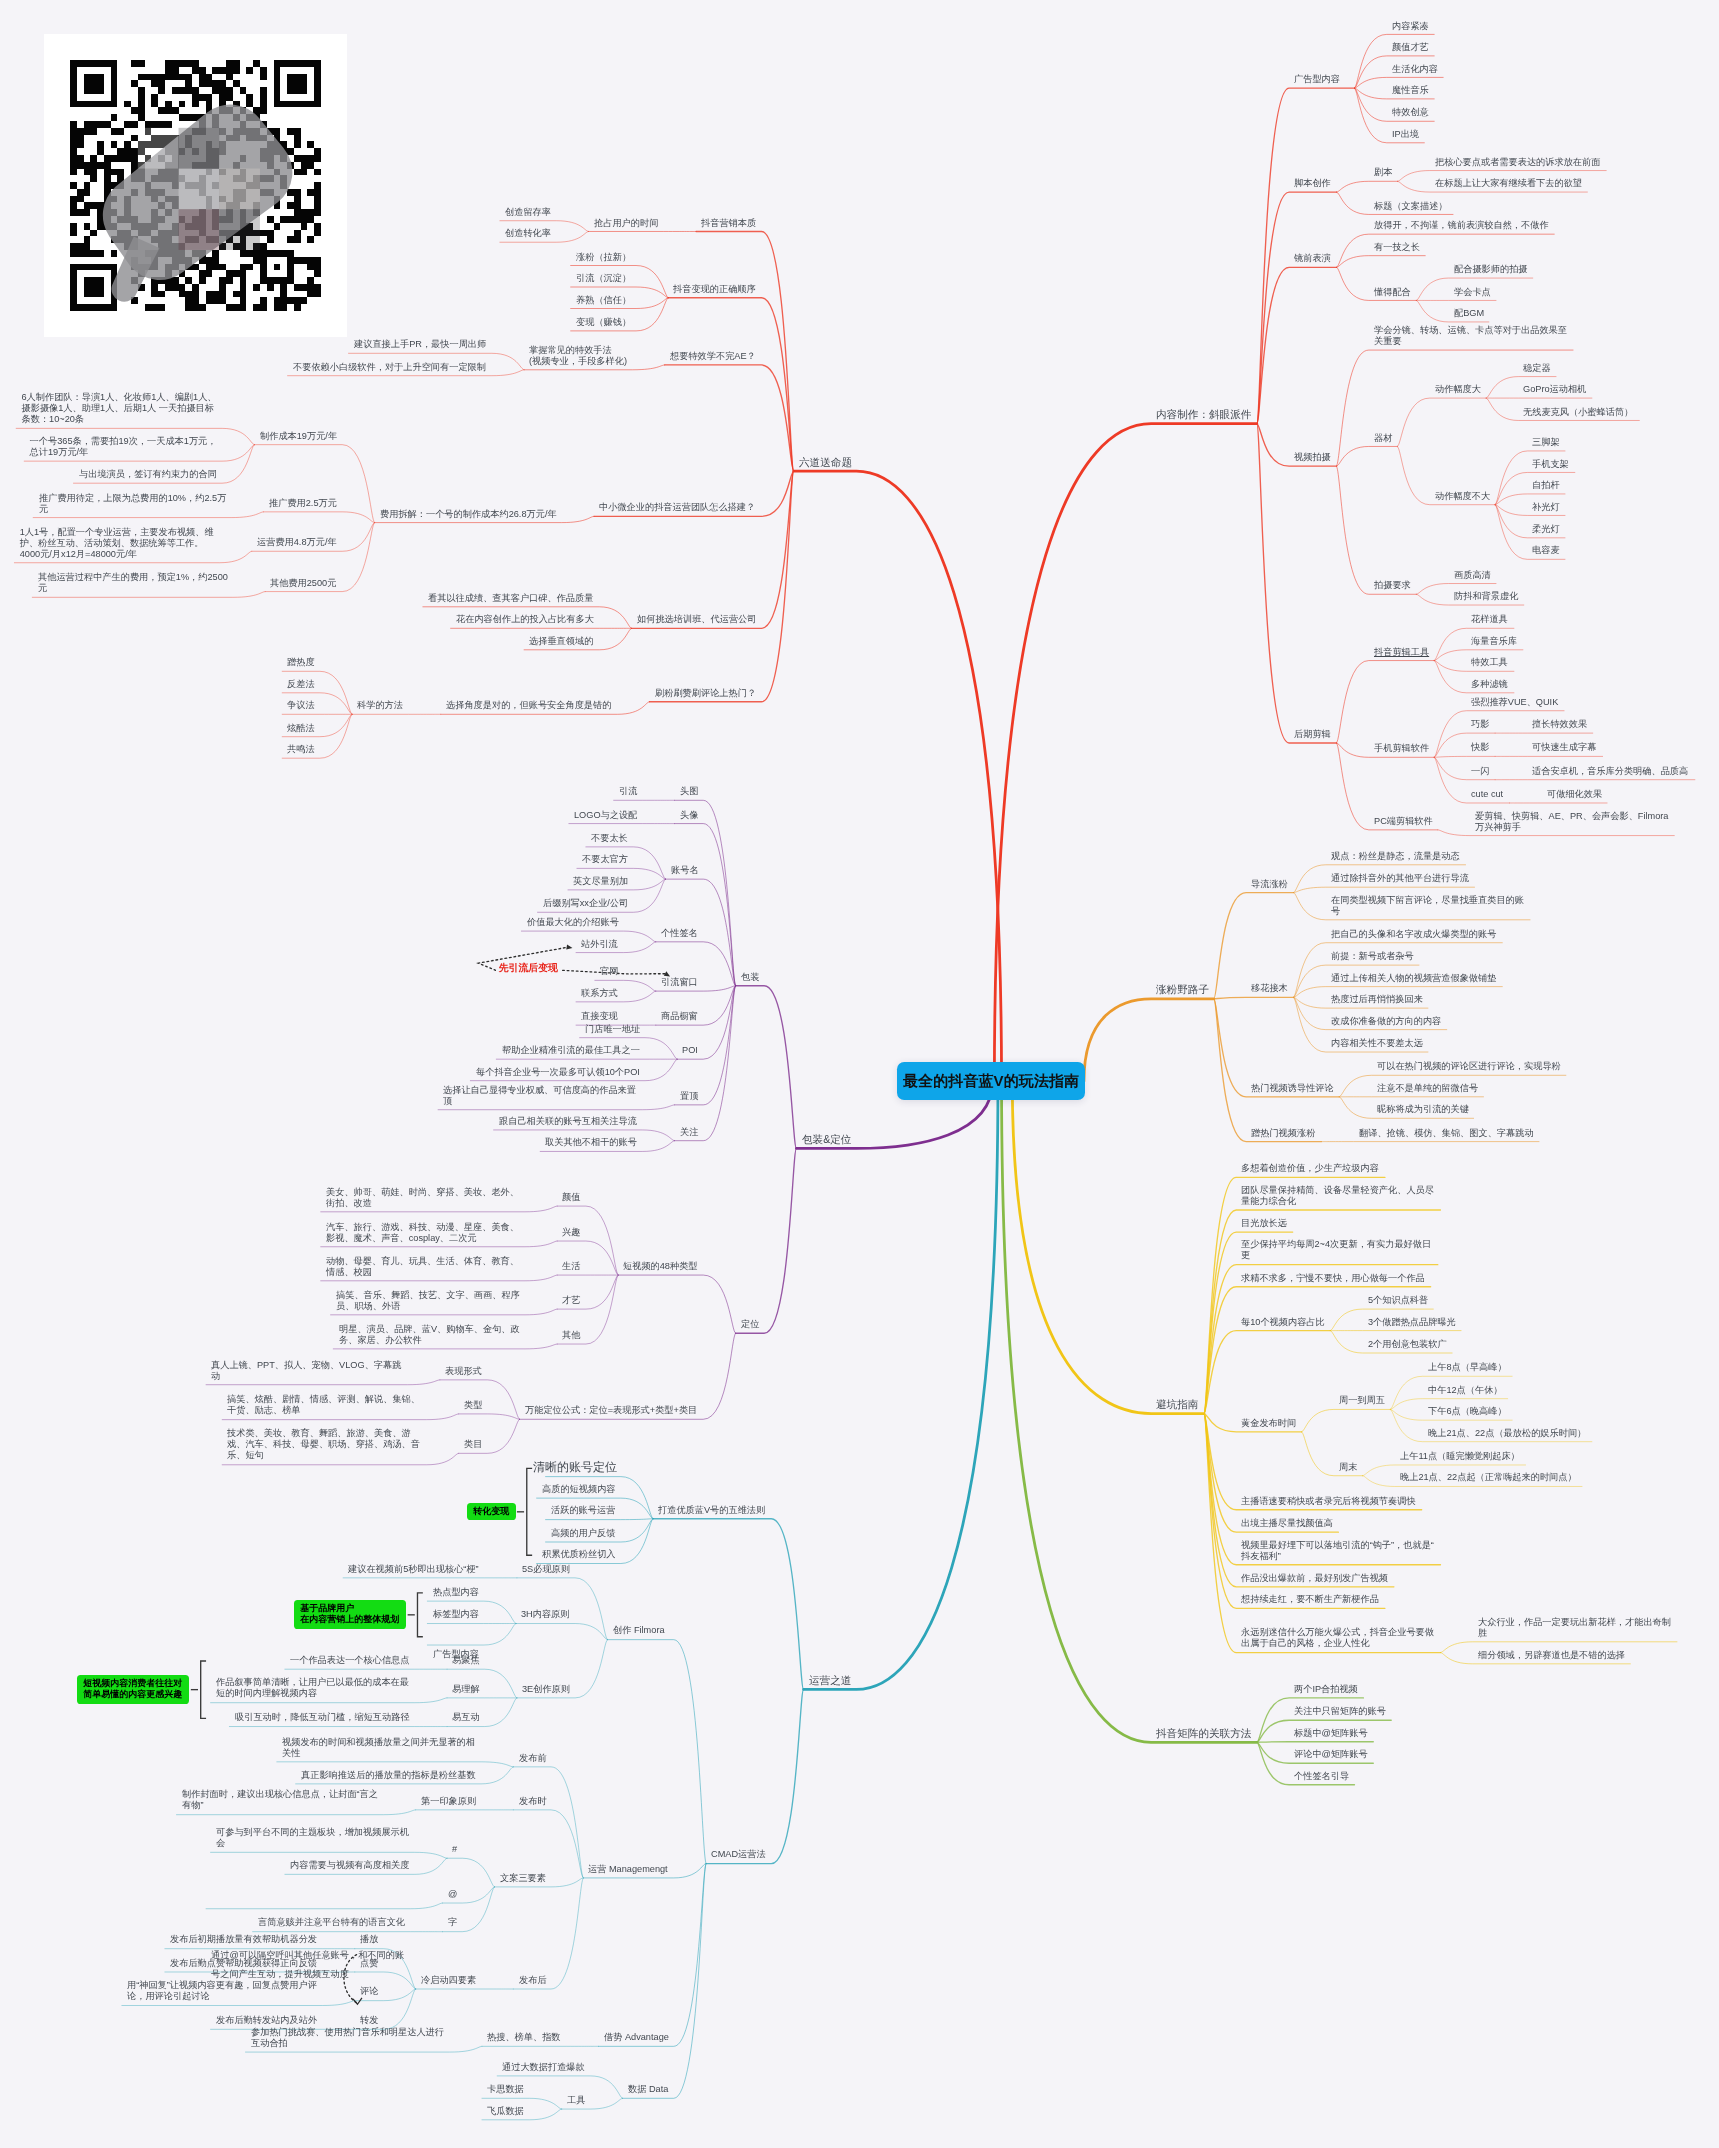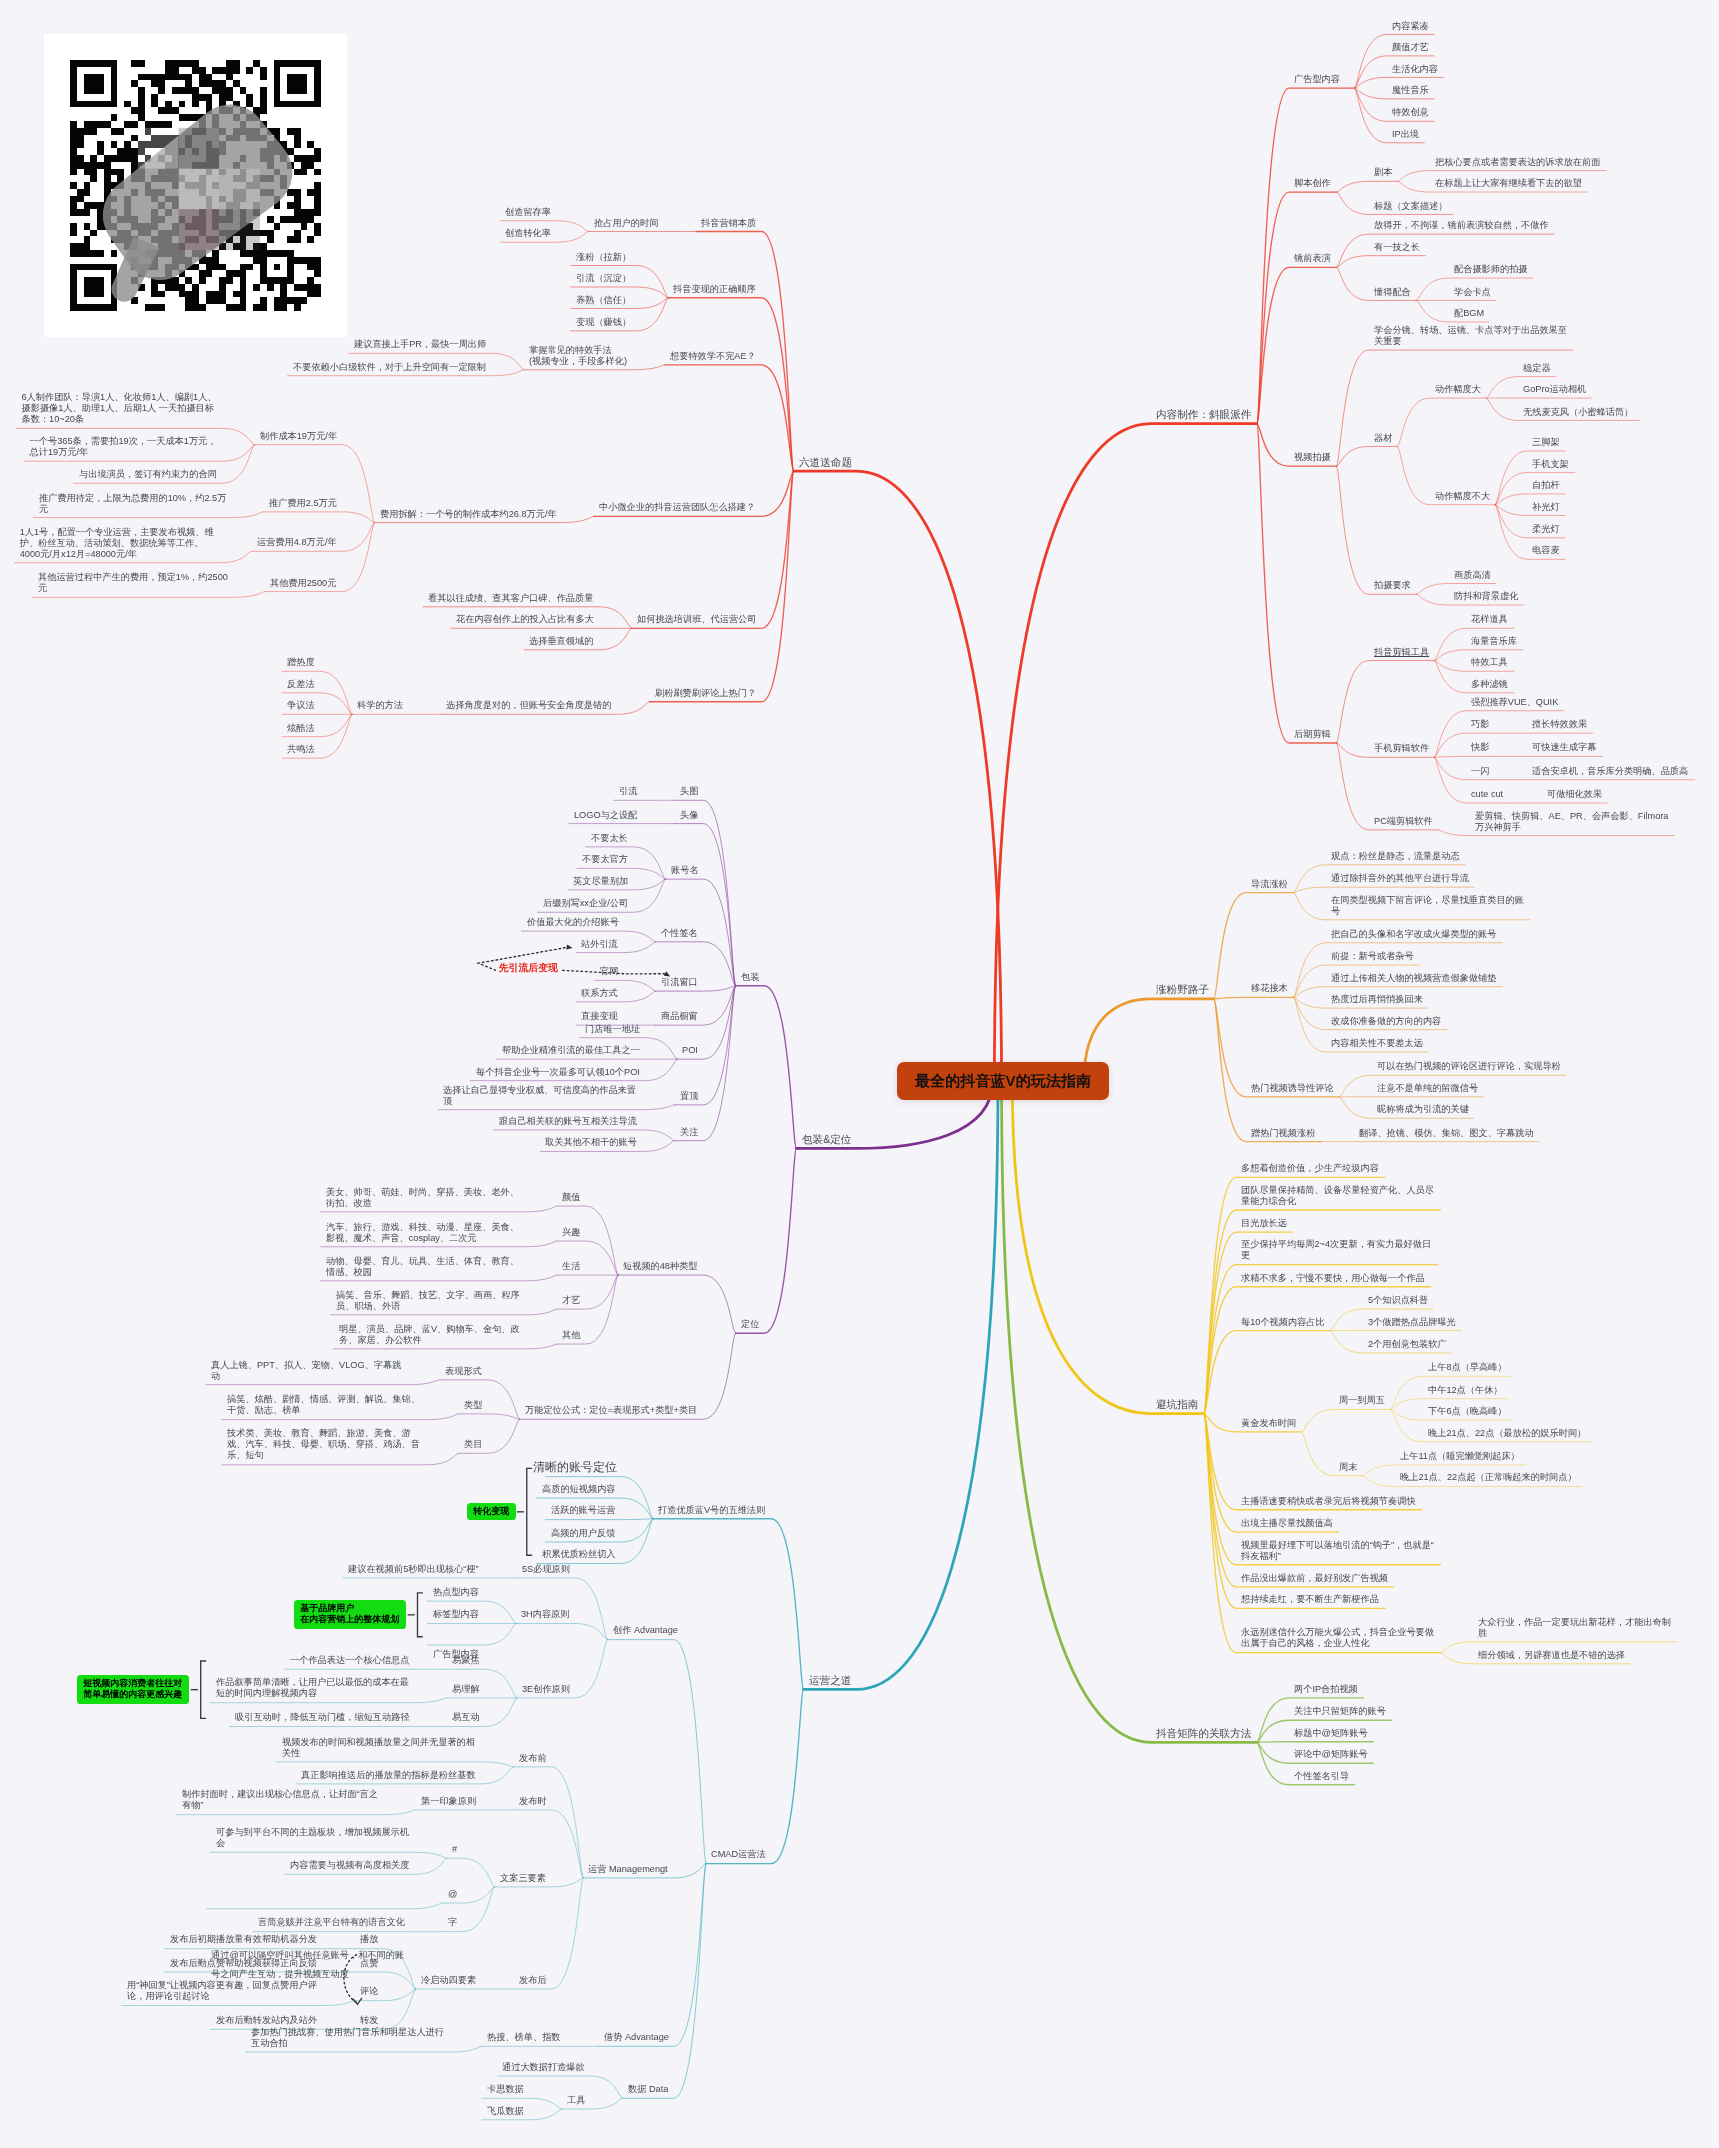--- a/index.html
+++ b/index.html
@@ -1,21 +1,21 @@
 <!DOCTYPE html>
 <html style="font-size:14.3px"><head>
 <meta charset="utf-8">
 <title>最全的抖音蓝V的玩法指南</title>
 <style>
 html,body{margin:0;padding:0;}
 body{width:1720px;height:2149px;background:#f5f4f8;font-family:"Liberation Sans",sans-serif;overflow:hidden;position:relative;}
 #canvas{position:absolute;left:0;top:0;width:1720px;height:2149px;}
 #edges{position:absolute;left:0;top:0;width:1720px;height:2149px;pointer-events:none;}
 .node{position:absolute;white-space:pre;color:#41474f;font-size:9.5px;line-height:11px;}
-#root-node{position:absolute;background:#c2410c;border-radius:7.2px;box-shadow:0 1.8px 7.2px rgba(45,45,80,.12);color:#111;font-weight:bold;font-size:15px;line-height:19.7px;padding:9px 18px;white-space:pre;letter-spacing:0.1px;z-index:5;}
+#root-node{position:absolute;background:#0ea5e9;border-radius:7.2px;box-shadow:0 1.8px 7.2px rgba(45,45,80,.12);color:#111;font-weight:bold;font-size:15px;line-height:19.7px;padding:9px 6px;white-space:pre;letter-spacing:0.1px;z-index:5;}
 .hl{background:#13dc13;color:#000;font-weight:bold;border-radius:3.6px;padding:2.7px 6.3px;display:inline-block;}
 .hlred{color:#e8231a;font-weight:bold;background:#f5f4f8;padding:0 2.7px;}
 #qr{position:absolute;left:44px;top:34px;width:303px;height:303px;background:#fff;}
 #qr-svg{position:absolute;left:26px;top:26px;}
 </style>
 </head>
 <body>
 
 <div id="canvas">
   <svg id="edges" viewBox="0 0 1920 2399">
@@ -517,21 +517,21 @@
 乐、短句</div>
     <div class="node" title="运营之道" style="left: 809px; top: 1674px; width: 44px; font-size: 10.6px; line-height: 12.5px;">运营之道</div>
     <div class="node" title="打造优质蓝V号的五维法则" style="left: 658px; top: 1505px; width: 109px; font-size: 9.2px; line-height: 11px;">打造优质蓝V号的五维法则</div>
     <div class="node" title="清晰的账号定位" style="left: 533px; top: 1462px; width: 66px; font-size: 12px; line-height: 11px;">清晰的账号定位</div>
     <div class="node" title="高质的短视频内容" style="left: 542px; top: 1484px; width: 75px; font-size: 9.2px; line-height: 11px;">高质的短视频内容</div>
     <div class="node" title="活跃的账号运营" style="left: 551px; top: 1505px; width: 66px; font-size: 9.2px; line-height: 11px;">活跃的账号运营</div>
     <div class="node" title="高频的用户反馈" style="left: 551px; top: 1528px; width: 66px; font-size: 9.2px; line-height: 11px;">高频的用户反馈</div>
     <div class="node" title="积累优质粉丝切入" style="left: 542px; top: 1549px; width: 75px; font-size: 9.2px; line-height: 11px;">积累优质粉丝切入</div>
     <div class="hl" style="position: absolute; white-space: pre; font-size: 9px; line-height: 11.6px; left: 467px; top: 1503px;">转化变现</div>
     <div class="node" title="CMAD运营法" style="left: 711px; top: 1849px; width: 56px; font-size: 9.2px; line-height: 11px;">CMAD运营法</div>
-    <div class="node" title="创作 Creation" style="left: 613px; top: 1625px; width: 57px; font-size: 9.2px; line-height: 11px;">创作 Advantage</div>
+    <div class="node" title="创作 Creation" style="left: 613px; top: 1625px; width: 57px; font-size: 9.2px; line-height: 11px;">创作 Filmora</div>
     <div class="node" title="5S必现原则" style="left: 522px; top: 1564px; width: 49px; font-size: 9.2px; line-height: 11px;">5S必现原则</div>
     <div class="node" title="建议在视频前5秒即出现核心“梗”" style="left: 348px; top: 1564px; width: 133px; font-size: 9.2px; line-height: 11px;">建议在视频前5秒即出现核心“梗”</div>
     <div class="node" title="3H内容原则" style="left: 521px; top: 1609px; width: 50px; font-size: 9.2px; line-height: 11px;">3H内容原则</div>
     <div class="node" title="热点型内容" style="left: 433px; top: 1587px; width: 47px; font-size: 9.2px; line-height: 11px;">热点型内容</div>
     <div class="node" title="标签型内容" style="left: 433px; top: 1609px; width: 47px; font-size: 9.2px; line-height: 11px;">标签型内容</div>
     <div class="node" title="广告型内容" style="left: 433px; top: 1631px; width: 47px; font-size: 9.2px; line-height: 11px; margin-top: 18px;">广告型内容</div>
     <div class="hl" style="position: absolute; white-space: pre; font-size: 9px; line-height: 11.6px; left: 294px; top: 1600px;">基于品牌用户
 在内容营销上的整体规划</div>
     <div class="node" title="3E创作原则" style="left: 522px; top: 1684px; width: 49px; font-size: 9.2px; line-height: 11px;">3E创作原则</div>
     <div class="node" title="易聚焦" style="left: 452px; top: 1655px; width: 29px; font-size: 9.2px; line-height: 11px;">易聚焦</div>

